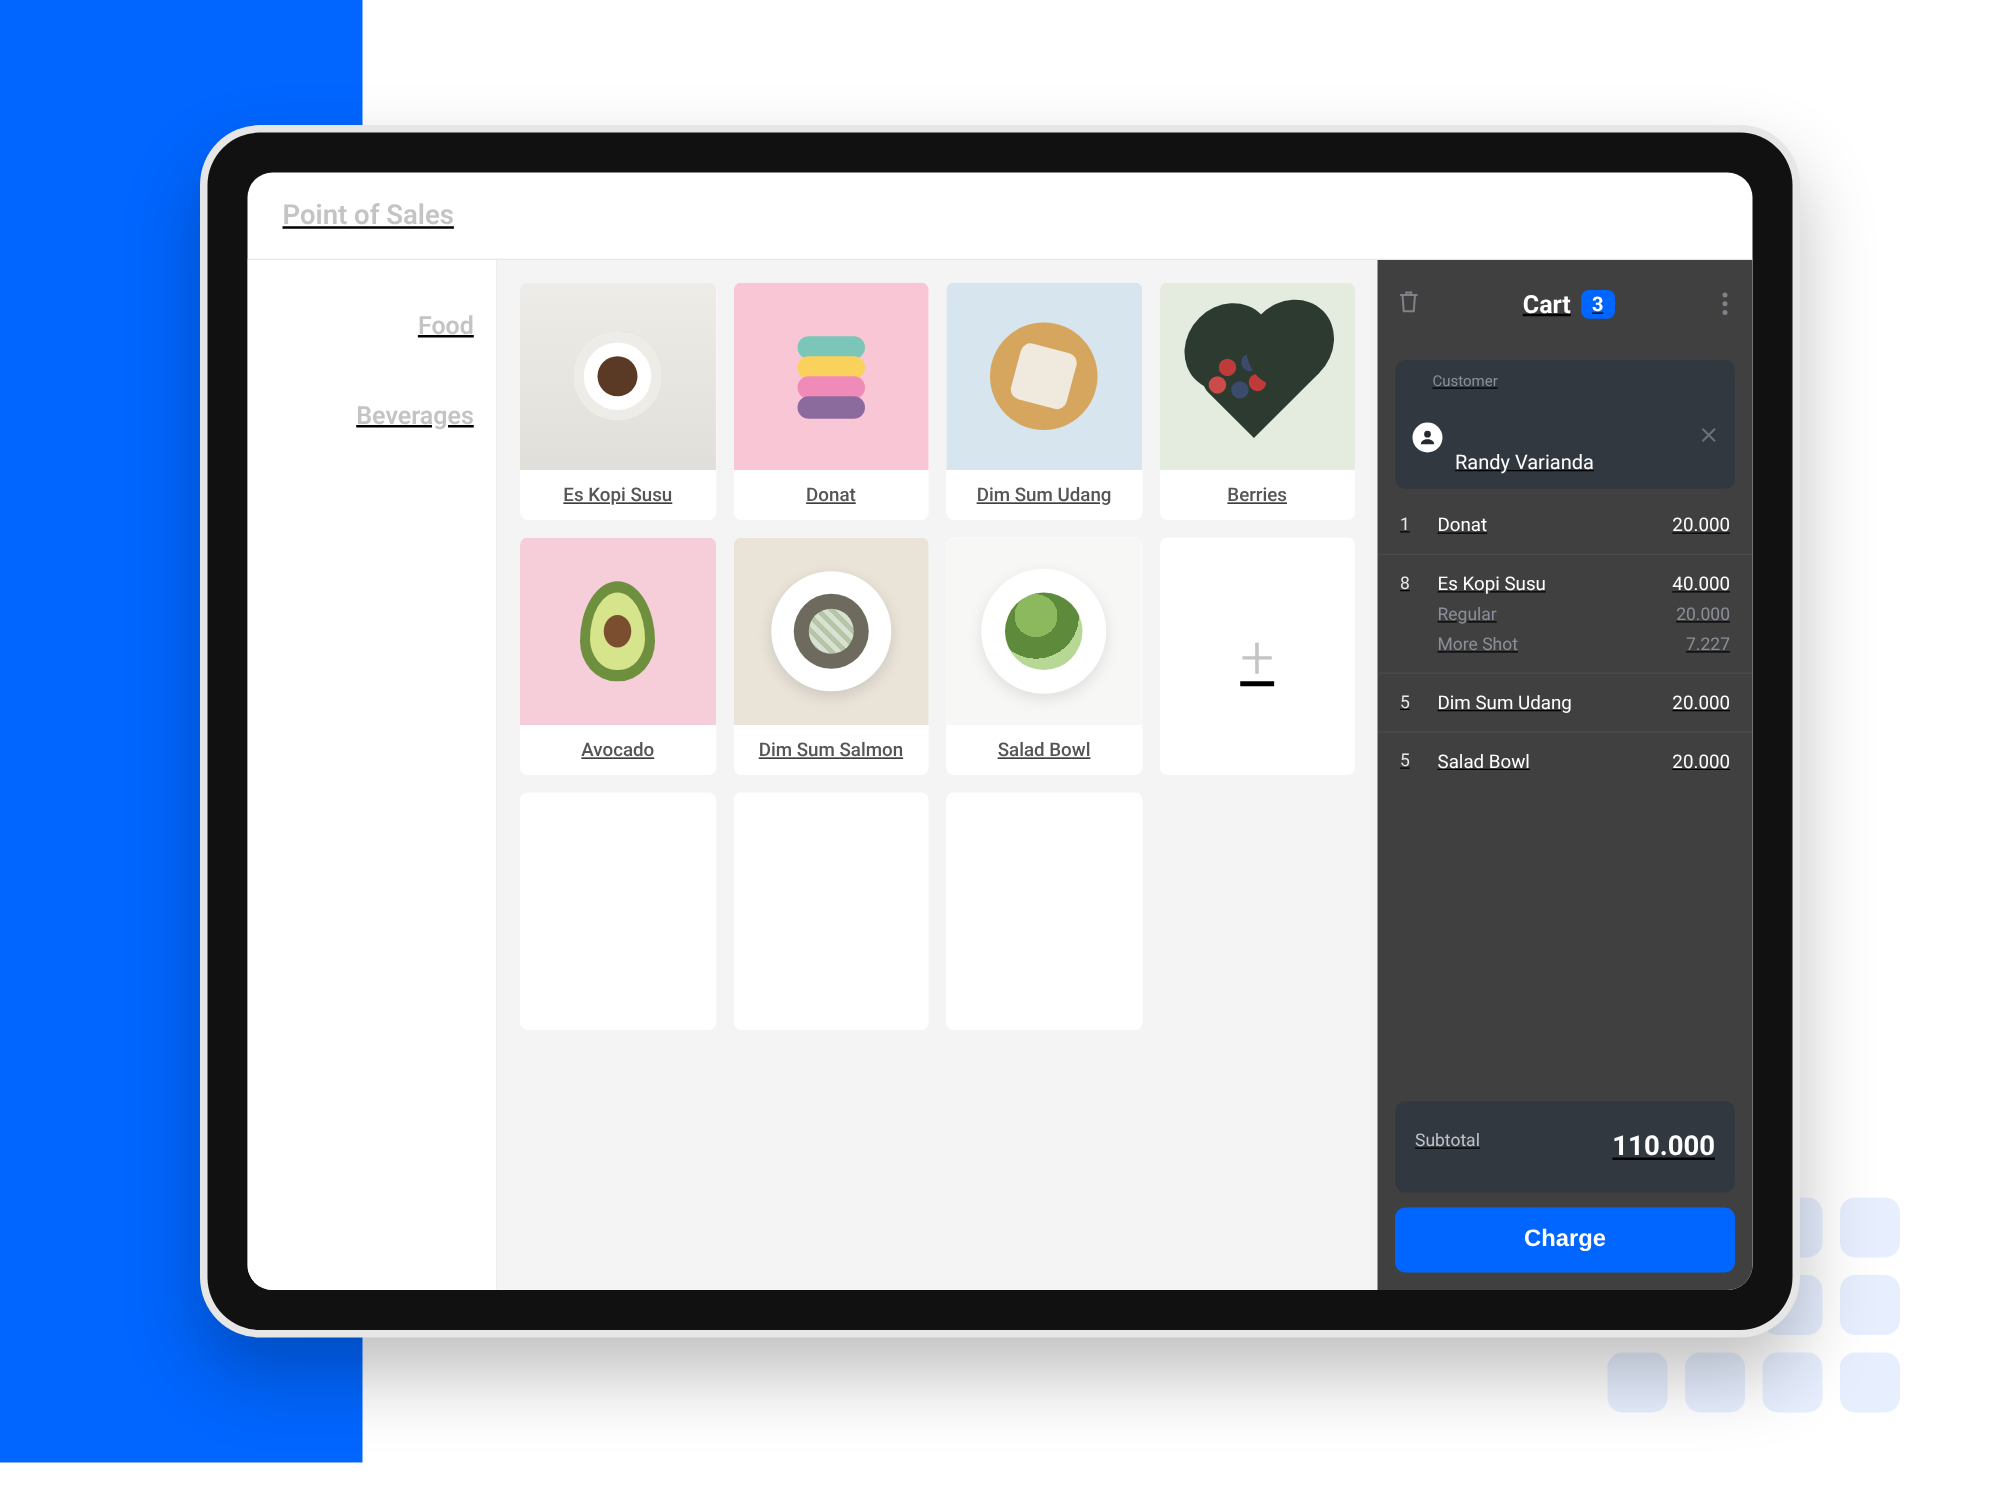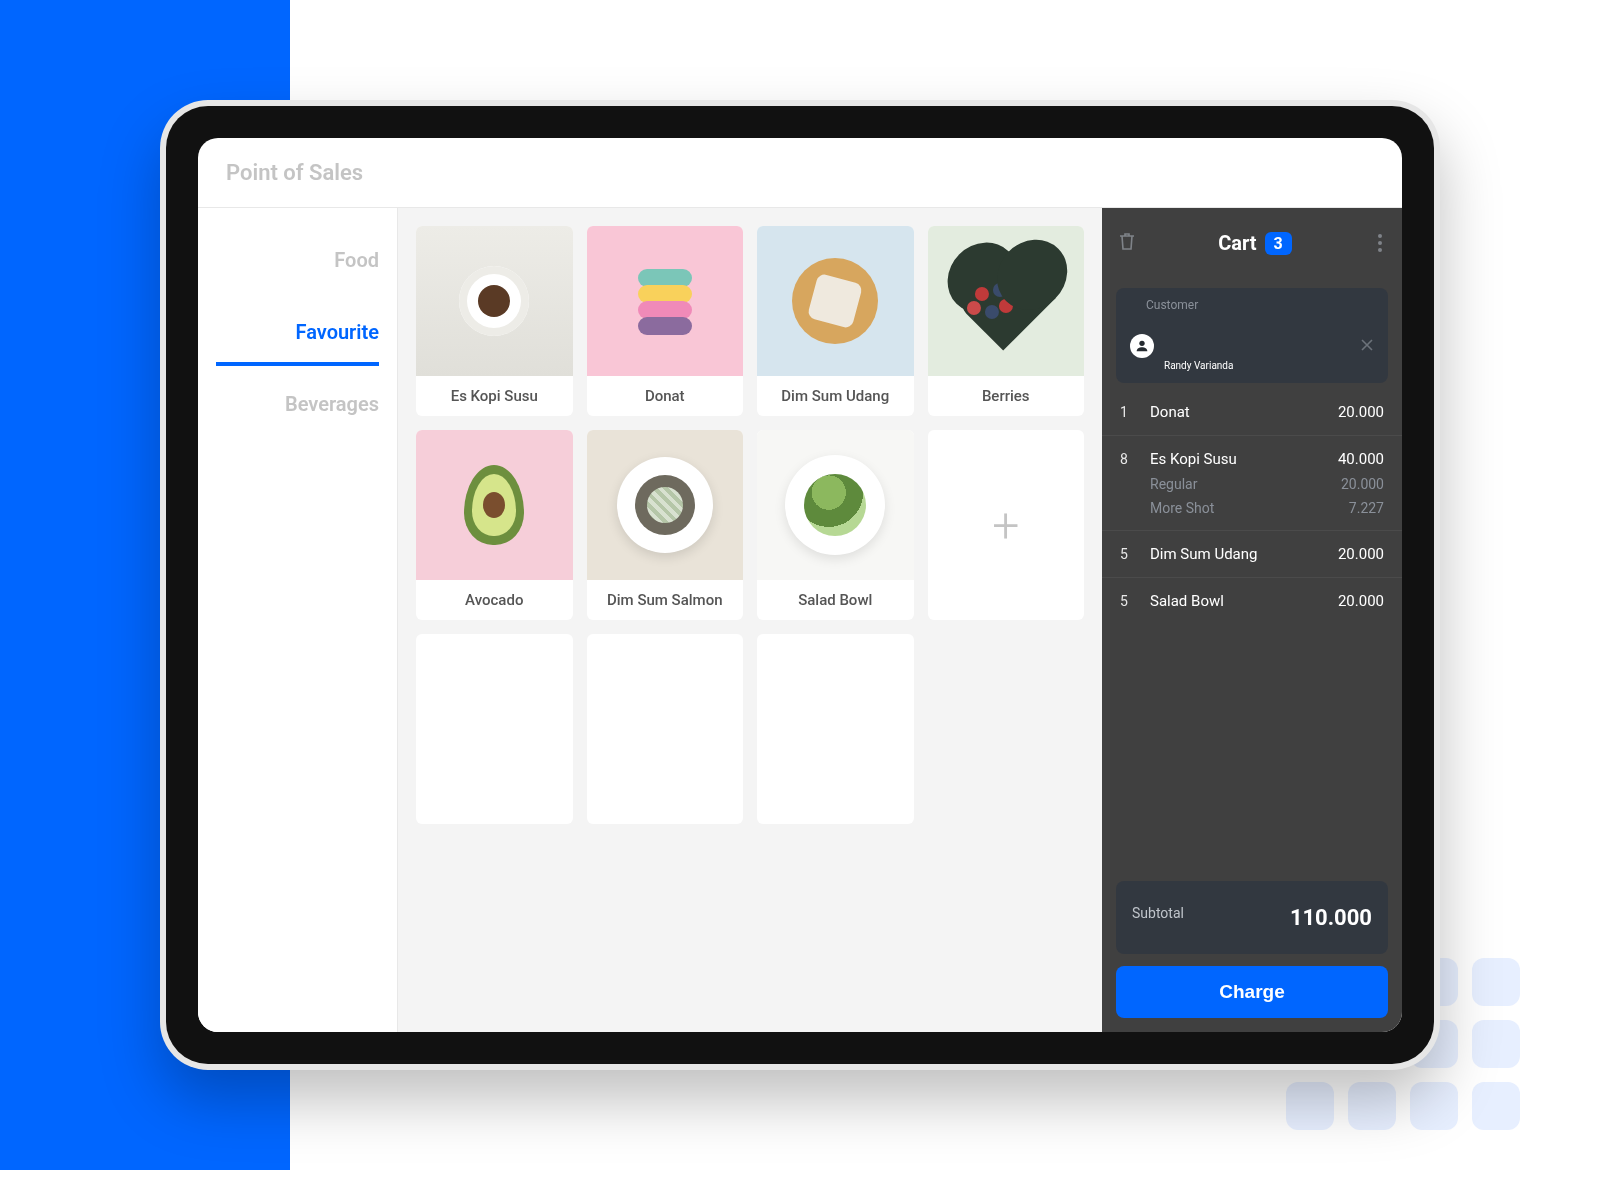--- a/index.html
+++ b/index.html
@@ -43,20 +43,21 @@
       border-radius: 42px;
       padding: 32px;
     }
     .screen {
       width: 100%; height: 100%;
       background: #fff;
       border-radius: 20px;
       overflow: hidden;
       display: flex;
       flex-direction: column;
+      text-decoration: underline;
     }
     .topbar {
       height: 70px;
       display: flex;
       align-items: center;
       padding: 0 28px;
       border-bottom: 1px solid #E8E8E8;
     }
     .app-title {
       color: #C4C4C4;
@@ -196,21 +197,21 @@
     .customer-box {
       margin: 10px 14px 0 14px;
       background: #323840;
       border-radius: 8px;
       overflow: hidden;
     }
     .customer-label { font-size: 12px; color:#8A9099; padding:10px 14px 4px 30px; }
     .customer-row { display:flex; align-items:center; padding: 4px 14px 12px 14px; gap:10px; }
     .avatar { width:24px; height:24px; border-radius:50%; background:#fff; display:flex; align-items:center; justify-content:center; }
     .avatar svg { width:16px; height:16px; }
-    .customer-name { flex:1; font-size:10px;margin-top:40px; }
+    .customer-name { flex:1; font-size:16px;margin-top:40px; }
     .remove-customer { color:#6C727A; font-size:18px; cursor:pointer; }
 
     .cart-items { flex:1; padding: 6px 0; overflow:auto; }
     .cart-item { padding: 14px 18px; border-bottom: 1px solid rgba(255,255,255,0.06); }
     .cart-item:last-child { border-bottom:none; }
     .ci-row { display:flex; align-items:center; gap:14px; }
     .ci-qty { width:16px; text-align:left; font-size:14px; color:#E8E8E8; }
     .ci-name { flex:1; font-size:15px; color:#fff; }
     .ci-price { font-size:15px; color:#fff; }
     .ci-sub { display:flex; padding-left:30px; margin-top:8px; }
@@ -247,21 +248,20 @@
     <div class="screen">
 
       <div class="topbar">
         <div class="app-title">Point of Sales</div>
       </div>
 
       <div class="main">
 
         <div class="sidebar">
           <div class="cat-item">Food</div>
-          <div class="cat-item active">Favourite</div>
           <div class="cat-item">Beverages</div>
         </div>
 
         <div class="catalog">
 
           <div class="product">
             <div class="img bg-latte">
                 <div class="coffee-cup"></div>
               </div>
             <div class="label">Es Kopi Susu</div>

